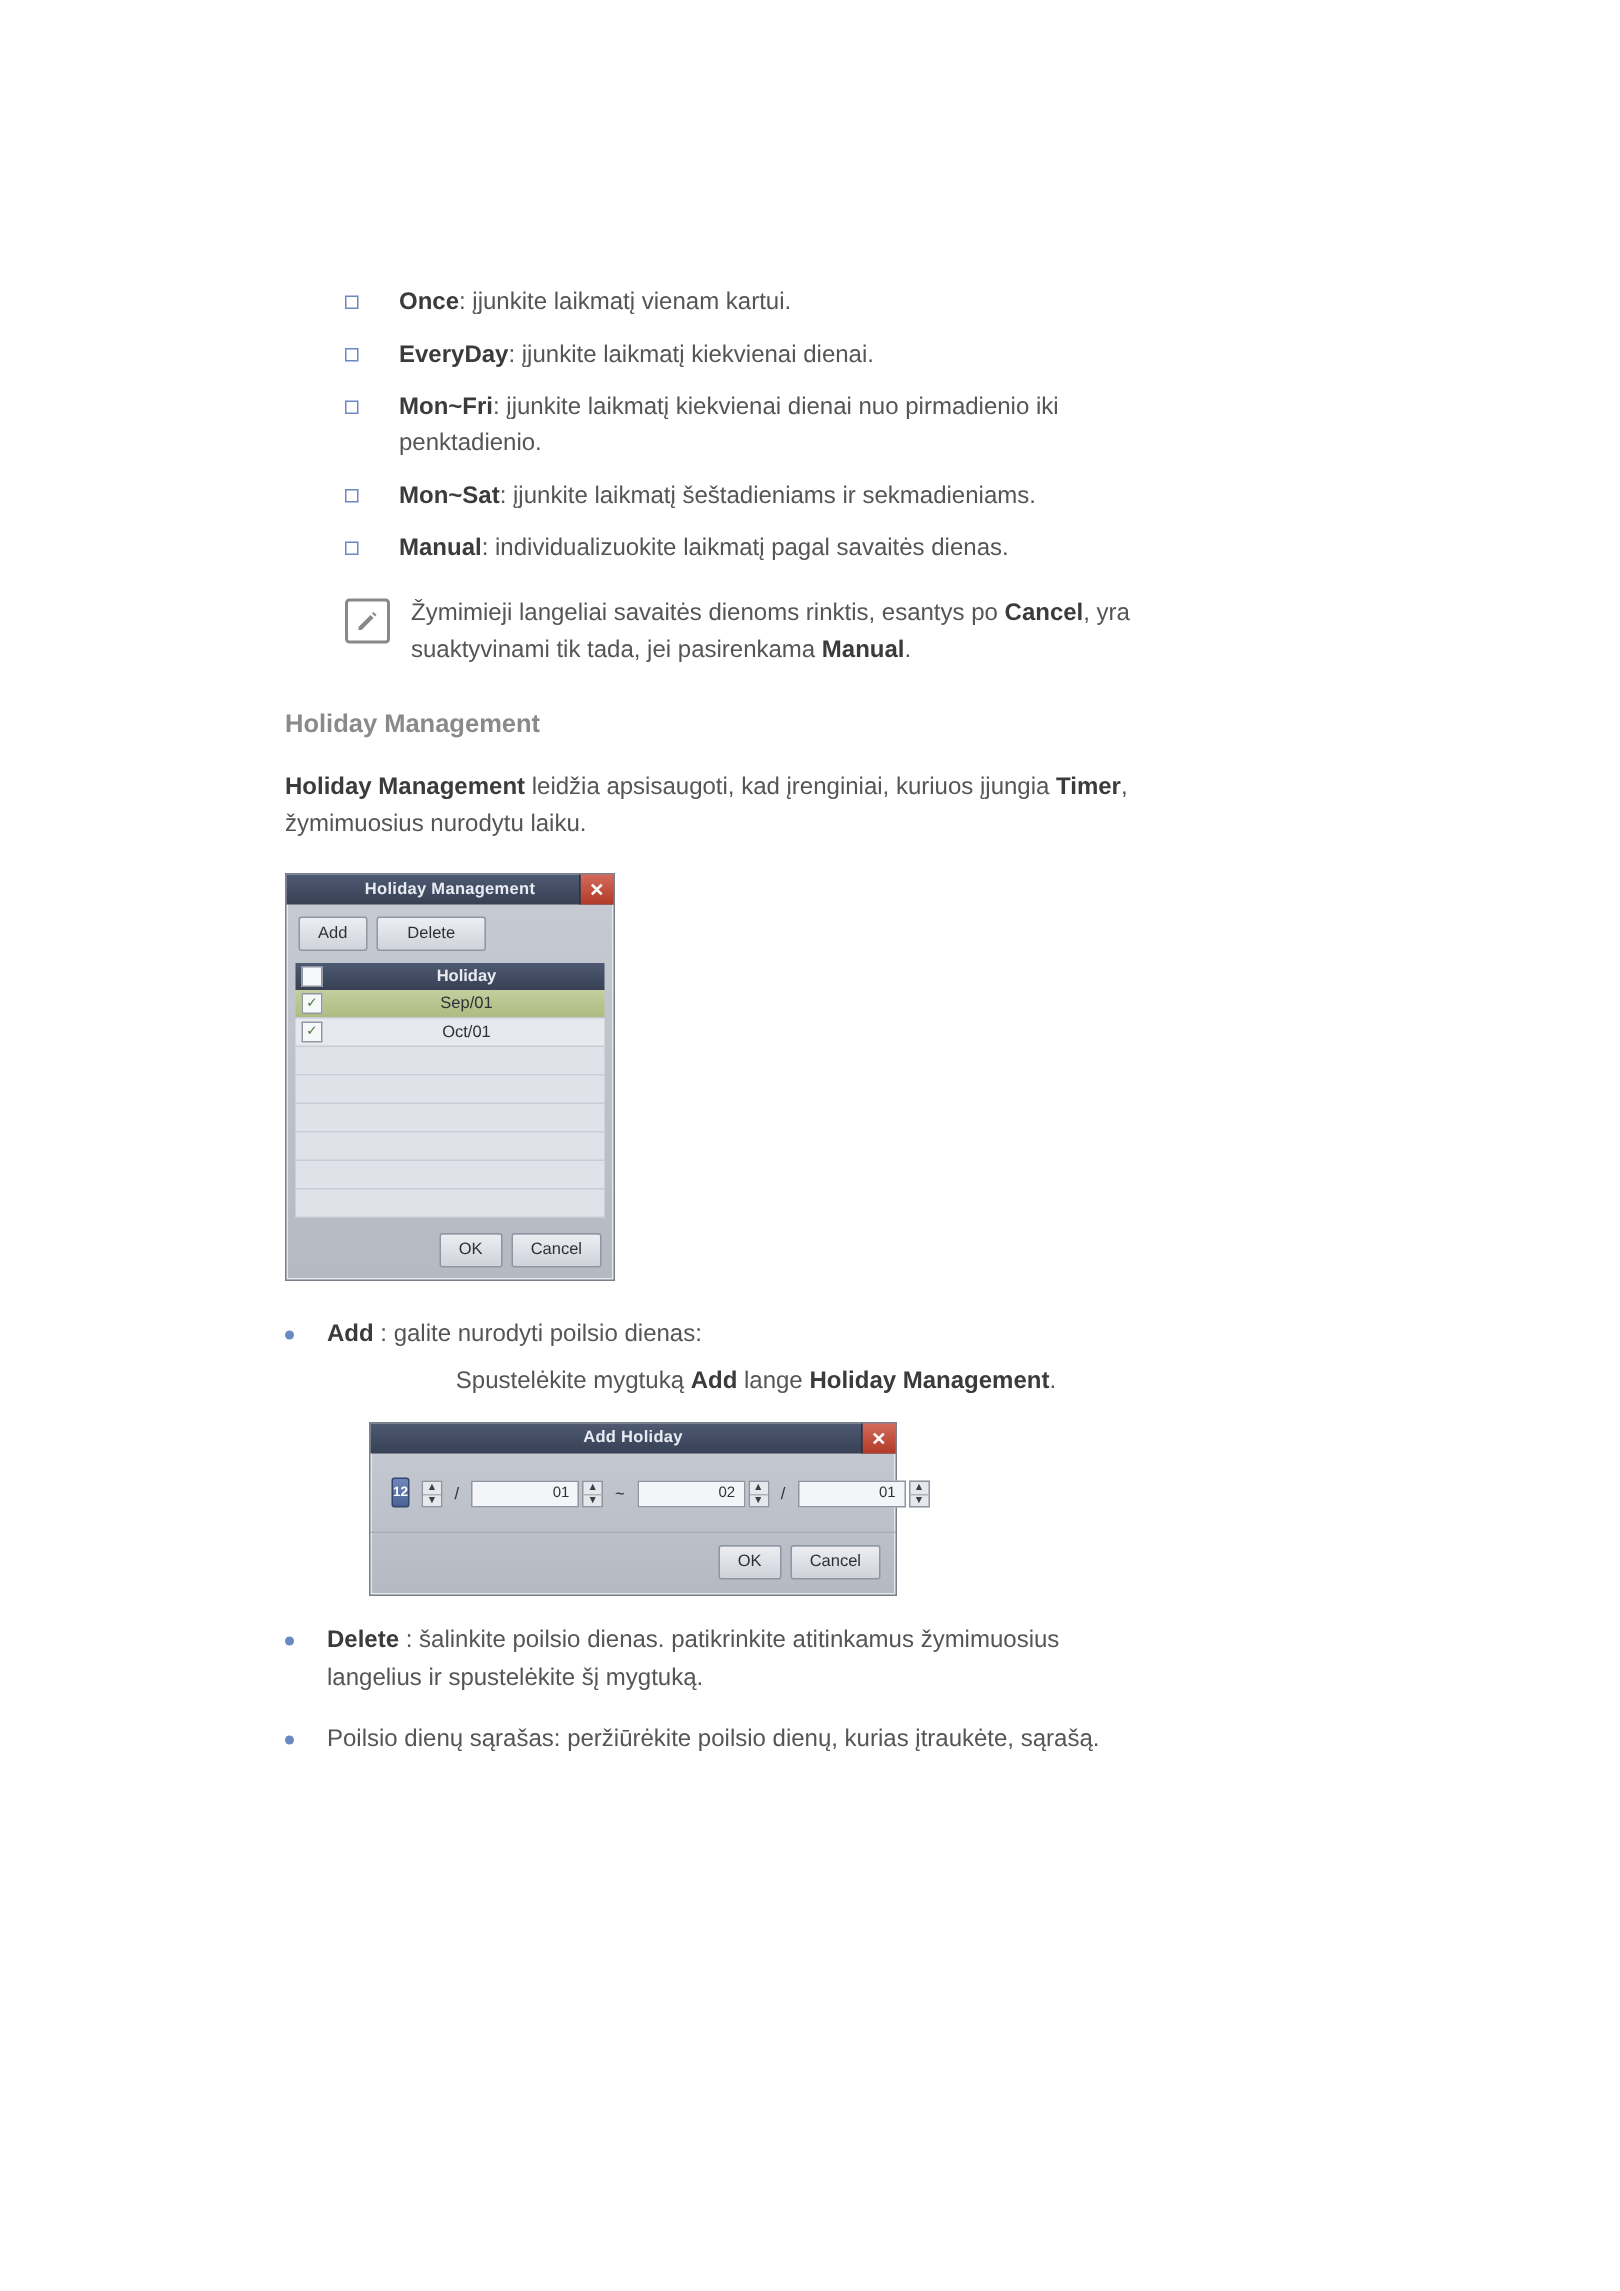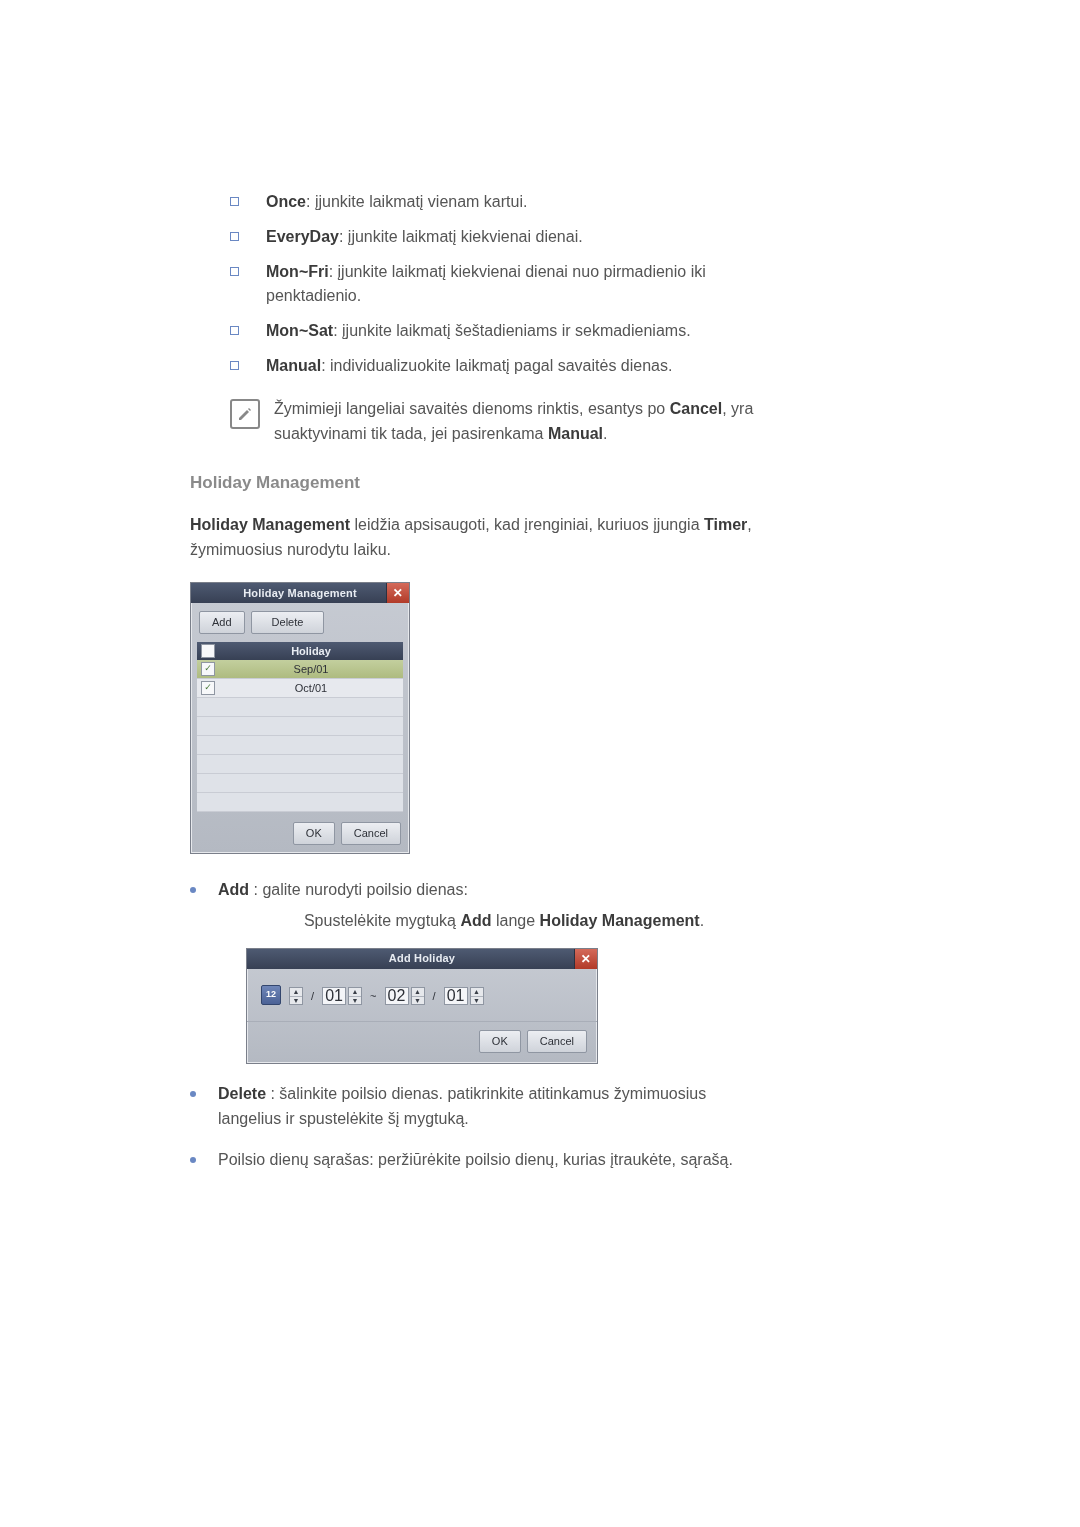--- a/index.html
+++ b/index.html
@@ -199,21 +199,22 @@
     font-weight:bold;
   }
   .spin-slot {
     display:flex; align-items:center; gap:2px;
   }
   .num-box {
     width:22px; height:16px;
     background:#f4f5f8;
     border:1px solid #8f96a2;
     display:flex; align-items:center; justify-content:center;
-    font-size:16px;
+    font-size:10px;
+    padding-left:48px;
   }
   .spinner {
     width:12px; height:16px;
     display:flex; flex-direction:column;
     border:1px solid #8f96a2;
     background:#e6e8ec;
   }
   .spinner > div {
     flex:1;
     display:flex; align-items:center; justify-content:center;

